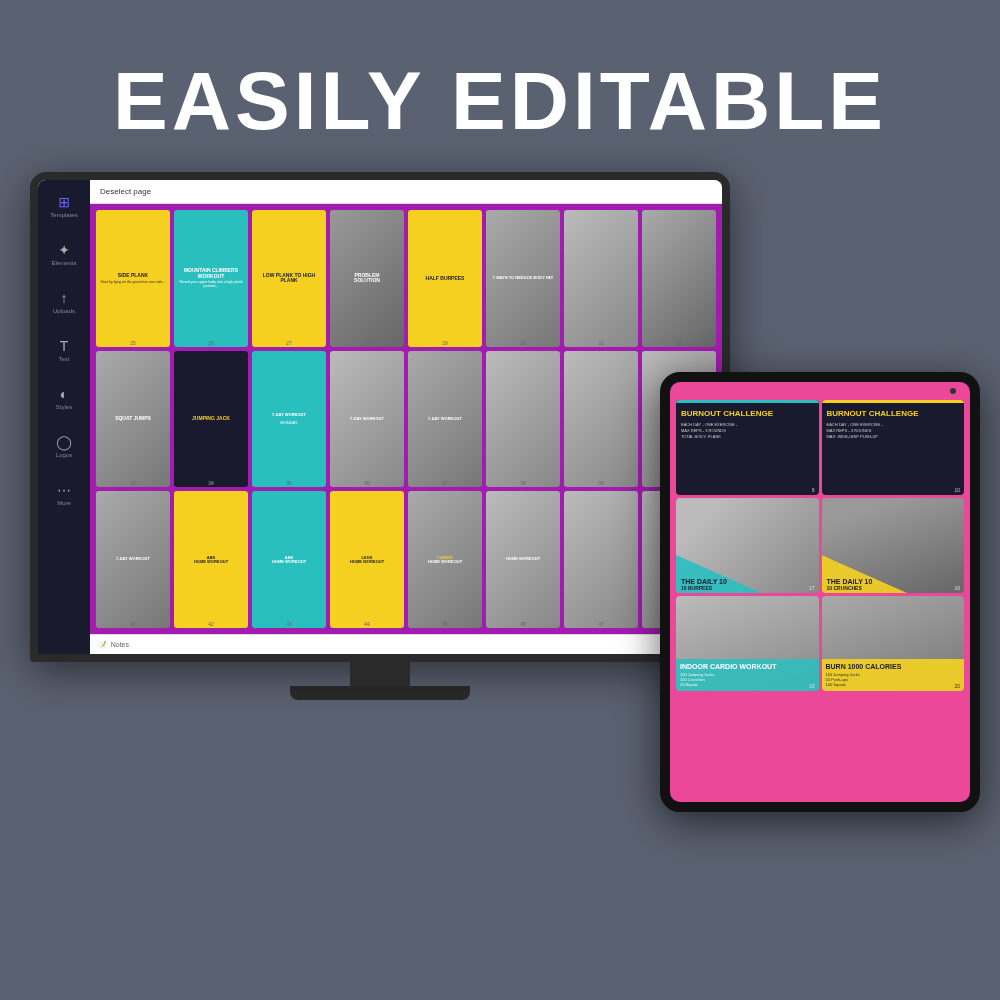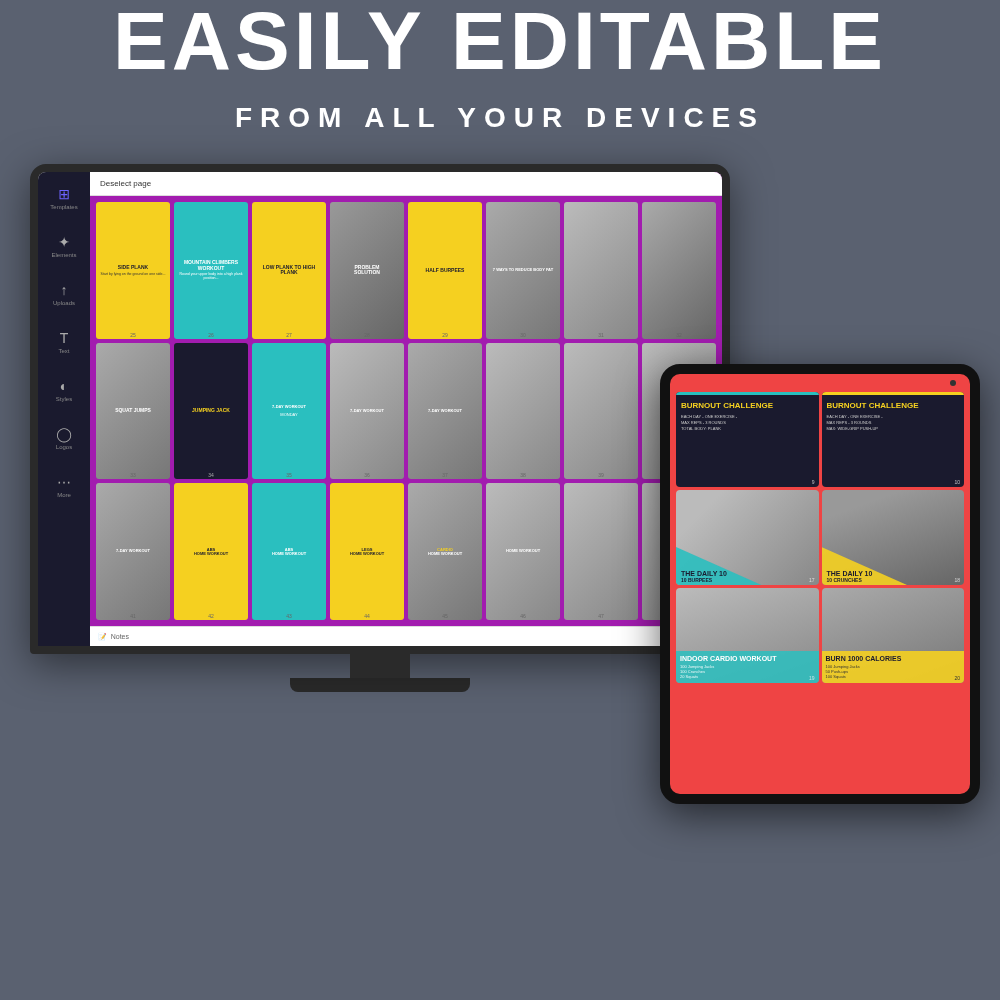--- a/index.html
+++ b/index.html
@@ -10,20 +10,21 @@
       background: #5a6170;
       font-family: 'Arial Black', 'Arial Bold', Arial, sans-serif;
       overflow: hidden;
       display: flex;
       flex-direction: column;
       align-items: center;
     }
 
     .header-section {
       text-align: center;
+      padding-top: 60px;
       margin-bottom: 20px;
     }
 
     .main-title {
       font-size: 82px;
       font-weight: 900;
       color: #ffffff;
       letter-spacing: 4px;
       text-transform: uppercase;
       line-height: 1;
@@ -259,21 +260,21 @@
       width: 6px;
       height: 6px;
       background: #333;
       border-radius: 50%;
       z-index: 10;
     }
 
     .tablet-screen {
       width: 100%;
       height: 100%;
-      background: #ef4444;
+      background: #ec4899;
       overflow: hidden;
     }
 
     .tablet-grid {
       display: grid;
       grid-template-columns: 1fr 1fr;
       gap: 3px;
       padding: 6px;
       padding-top: 18px;
     }
@@ -453,21 +454,20 @@
     .t-abs-43 { background: #2abfbf; }
     .t-legs-44 { background: #f5d020; }
     .t-cardio-45 { background: #888; position: relative; }
     .t-home-46 { background: #888; position: relative; }
   </style>
 </head>
 <body>
 
 <div class="header-section">
   <div class="main-title">EASILY EDITABLE</div>
-  <div class="sub-title">FROM ALL YOUR DEVICES</div>
 </div>
 
 <div class="devices-container">
 
   <div class="monitor">
     <div class="monitor-body">
       <div class="monitor-screen">
         <div class="canva-interface">
 
           <div class="canva-sidebar">

